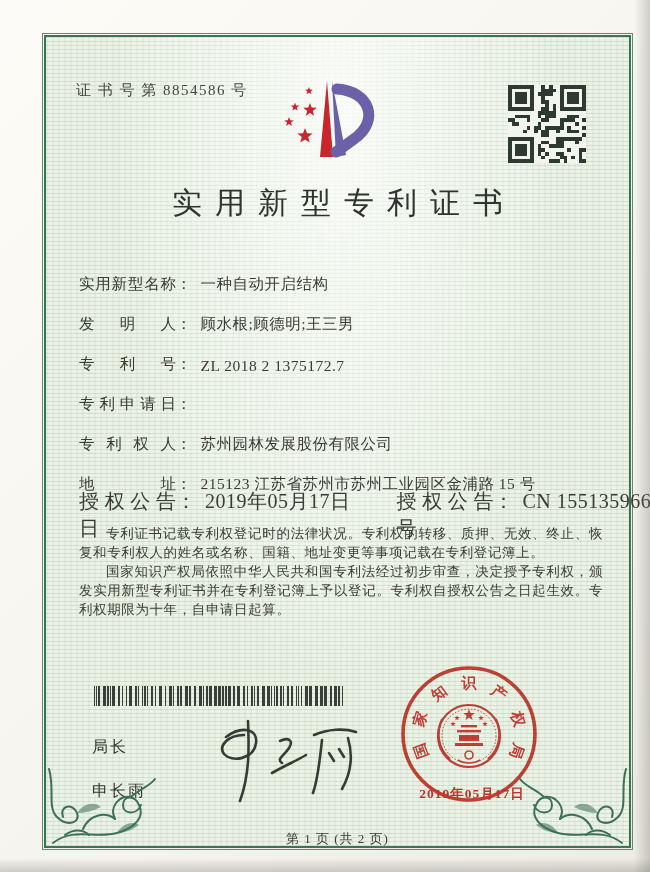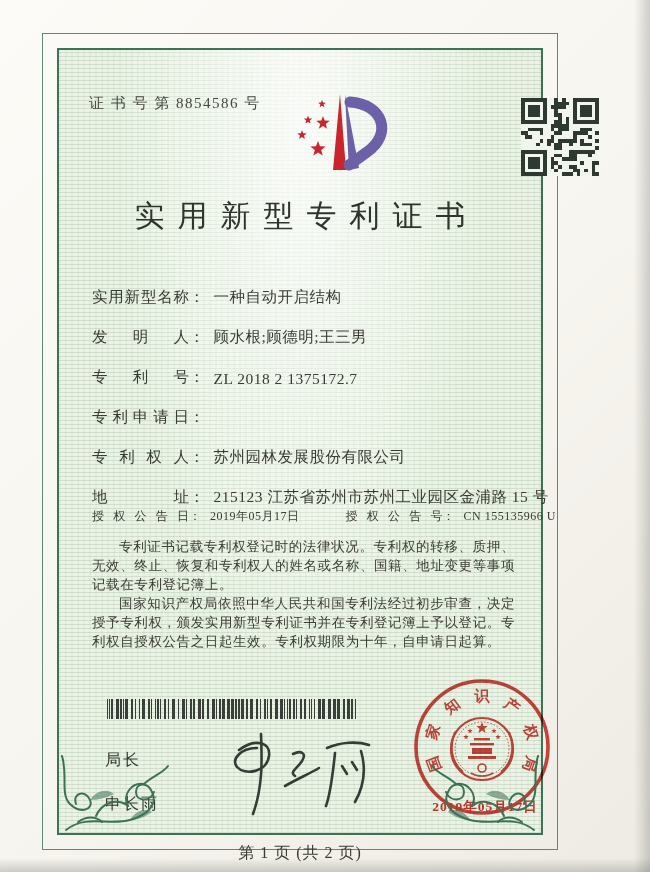--- a/index.html
+++ b/index.html
@@ -11,22 +11,22 @@
   .page{
     position:absolute;inset:0;
     background:linear-gradient(135deg,#fcfbf7 0%,#f7f5ef 55%,#edebe3 100%);
   }
   .edge-right{position:absolute;top:0;right:0;width:16px;height:100%;
     background:linear-gradient(90deg,rgba(0,0,0,0),rgba(110,110,104,.30));}
   .edge-bottom{position:absolute;left:0;bottom:0;height:14px;width:100%;
     background:linear-gradient(180deg,rgba(0,0,0,0),rgba(110,110,104,.30));}
 
   .frame{
-    position:absolute;left:42px;top:33px;width:516px;height:817px;
-    border:1px solid #5d8a70;padding:14px;box-sizing:border-box;
+    position:absolute;left:42px;top:33px;width:591px;height:817px;
+    border:1px solid #5d8a70;padding:1px;box-sizing:border-box;
   }
   .frame-inner{
     position:relative;width:100%;height:100%;box-sizing:border-box;
     border:2px solid #3e7257;
     background-color:#edf2e6;
     background-image:
       radial-gradient(ellipse at 50% 10%, rgba(255,255,255,.8), rgba(255,255,255,0) 55%),
       repeating-linear-gradient(0deg, rgba(101,155,113,.20) 0 1px, rgba(255,255,255,0) 1px 4px),
       repeating-linear-gradient(90deg, rgba(101,155,113,.07) 0 2px, rgba(255,255,255,0) 2px 6px);
   }
@@ -40,21 +40,21 @@
     position:absolute;left:0;right:0;top:146px;text-align:center;
     font-size:30px;font-weight:normal;color:#2e352d;
     letter-spacing:13px;text-indent:13px;white-space:nowrap;
   }
 
   .fields{position:absolute;left:33px;top:218px;right:22px;}
   .field-row{display:flex;align-items:flex-end;height:40px;font-size:15.5px;color:#3a3b34;}
   .f-label{display:inline-block;width:97px;text-align:justify;text-align-last:justify;flex:none;}
   .f-colon{margin-right:9px;flex:none;}
   .f-value{letter-spacing:.5px;white-space:nowrap;}
-  .grant-row{display:flex;align-items:flex-start;height:40px;font-size:12px;color:#3a3b34;}
+  .grant-row{display:flex;align-items:center;height:40px;font-size:20px;color:#3a3b34;}
   .grant-pair{display:flex;align-items:baseline;}
   .grant-pair + .grant-pair{margin-left:46px;}
 
   .paragraphs{
     position:absolute;left:33px;right:26px;top:487px;
     font-size:13.5px;line-height:19px;color:#3c3d36;letter-spacing:.6px;text-align:justify;
   }
   .paragraphs p{margin:0;text-indent:2em;}
 
   .barcode{position:absolute;left:46px;top:648px;width:262px;height:22px;}
@@ -70,21 +70,21 @@
     position:absolute;font-size:15px;font-weight:bold;color:#cf372e;
     width:18px;height:18px;line-height:18px;text-align:center;
     transform-origin:center;font-family:"Liberation Serif",serif;
   }
   .seal-date{
     position:absolute;left:350px;top:748px;width:152px;text-align:center;
     color:#b8352c;font-size:13.5px;font-weight:bold;letter-spacing:1px;
   }
 
   .footer{position:absolute;left:0;right:0;top:793px;text-align:center;
-    font-size:16px;color:#3a3b34;letter-spacing:1px;}
+    font-size:13px;color:#3a3b34;letter-spacing:1px;}
 
   .corner{position:absolute;width:118px;height:118px;bottom:-3px;pointer-events:none;}
   .corner.bl{left:-3px;}
   .corner.br{right:-3px;transform:scaleX(-1);}
 </style>
 </head>
 <body>
 
 <div class="page">
   <div class="frame">

